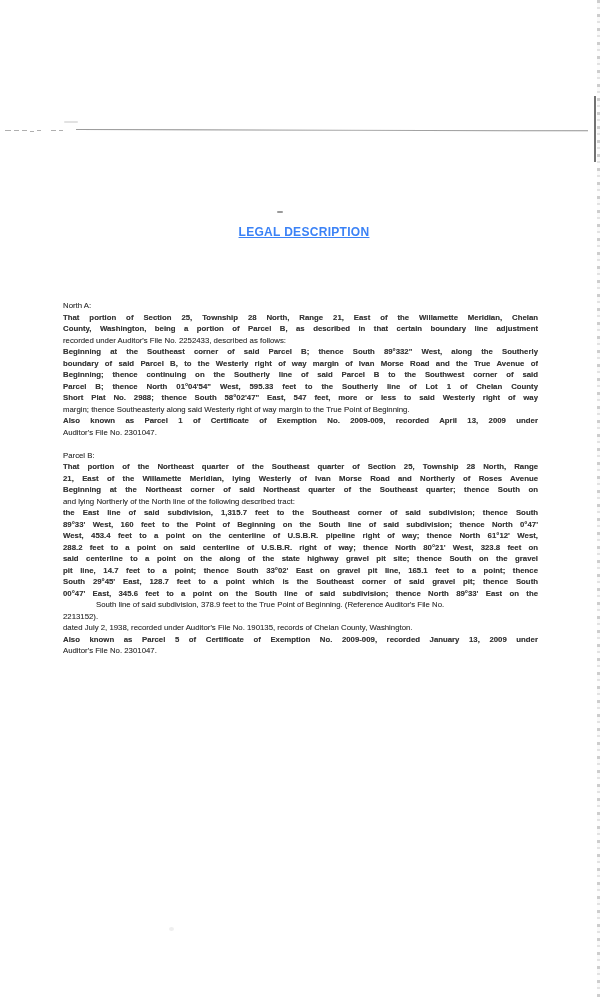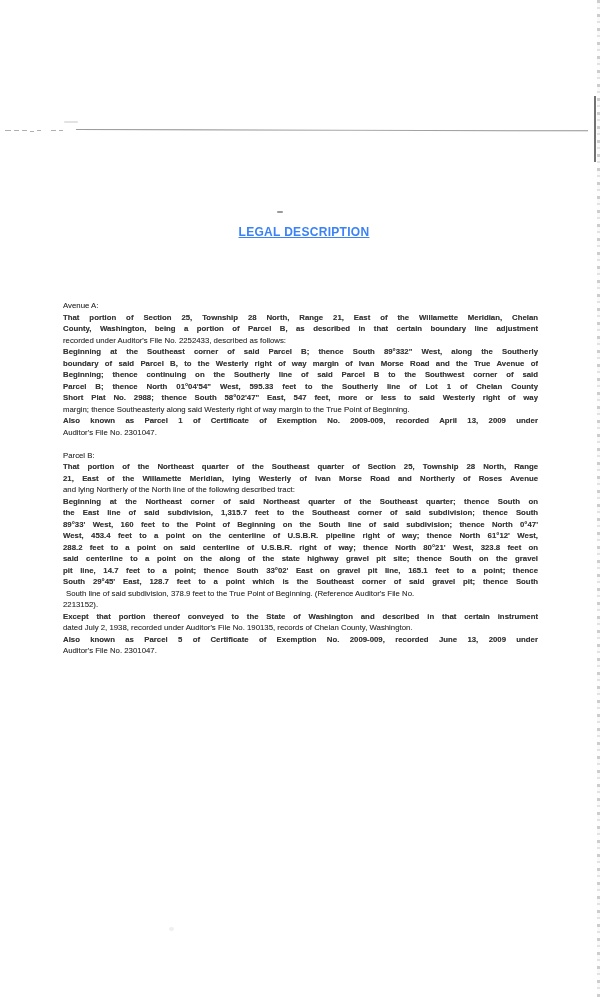--- a/index.html
+++ b/index.html
@@ -82,21 +82,21 @@
     line-height: 11.5px;
     overflow: hidden;
     white-space: normal;
     text-align: left;
   }
   .line.fill {
     text-align: justify;
     text-align-last: justify;
     font-weight: bold;
   }
-  .line.indent { padding-left: 3px; }
+  .line.indent { padding-left: 3px; margin-left: 30px; }
 </style>
 </head>
 <body>
 
 <div class="page">
 
   <div class="artifact crease-dash" style="left:5px;  top:130px; width:6px;"></div>
   <div class="artifact crease-dash" style="left:14px; top:130px; width:5px;"></div>
   <div class="artifact crease-dash" style="left:22px; top:130px; width:5px;"></div>
   <div class="artifact crease-dash" style="left:30px; top:131px; width:4px;"></div>
@@ -110,48 +110,48 @@
 
   <div class="artifact edge-speckle"></div>
   <div class="artifact edge-dark-segment"></div>
 
   <div class="artifact stray-dot"></div>
 
   <h1 class="doc-title">LEGAL DESCRIPTION</h1>
 
   <div class="body-text" id="body-text">
       <div class="para">
-        <div class="line">Avenue A:</div>
+        <div class="line">North A:</div>
         <div class="line fill">That portion of Section 25, Township 28 North, Range 21, East of the Willamette Meridian, Chelan</div>
         <div class="line fill">County, Washington, being a portion of Parcel B, as described in that certain boundary line adjustment</div>
         <div class="line">recorded under Auditor's File No. 2252433, described as follows:</div>
         <div class="line fill">Beginning at the Southeast corner of said Parcel B; thence South 89°332" West, along the Southerly</div>
         <div class="line fill">boundary of said Parcel B, to the Westerly right of way margin of Ivan Morse Road and the True Avenue of</div>
         <div class="line fill">Beginning; thence continuing on the Southerly line of said Parcel B to the Southwest corner of said</div>
         <div class="line fill">Parcel B; thence North 01°04'54" West, 595.33 feet to the Southerly line of Lot 1 of Chelan County</div>
         <div class="line fill">Short Plat No. 2988; thence South 58°02'47" East, 547 feet, more or less to said Westerly right of way</div>
         <div class="line">margin; thence Southeasterly along said Westerly right of way margin to the True Point of Beginning.</div>
         <div class="line fill">Also known as Parcel 1 of Certificate of Exemption No. 2009-009, recorded April 13, 2009 under</div>
         <div class="line">Auditor's File No. 2301047.</div>
       </div>
       <div class="para">
         <div class="line">Parcel B:</div>
         <div class="line fill">That portion of the Northeast quarter of the Southeast quarter of Section 25, Township 28 North, Range</div>
         <div class="line fill">21, East of the Willamette Meridian, lying Westerly of Ivan Morse Road and Northerly of Roses Avenue</div>
+        <div class="line fill">Beginning at the Northeast corner of said Northeast quarter of the Southeast quarter; thence South on</div>
         <div class="line">and lying Northerly of the North line of the following described tract:</div>
-        <div class="line fill">Beginning at the Northeast corner of said Northeast quarter of the Southeast quarter; thence South on</div>
         <div class="line fill">the East line of said subdivision, 1,315.7 feet to the Southeast corner of said subdivision; thence South</div>
         <div class="line fill">89°33' West, 160 feet to the Point of Beginning on the South line of said subdivision; thence North 0°47'</div>
         <div class="line fill">West, 453.4 feet to a point on the centerline of U.S.B.R. pipeline right of way; thence North 61°12' West,</div>
         <div class="line fill">288.2 feet to a point on said centerline of U.S.B.R. right of way; thence North 80°21' West, 323.8 feet on</div>
         <div class="line fill">said centerline to a point on the along of the state highway gravel pit site; thence South on the gravel</div>
         <div class="line fill">pit line, 14.7 feet to a point; thence South 33°02' East on gravel pit line, 165.1 feet to a point; thence</div>
         <div class="line fill">South 29°45' East, 128.7 feet to a point which is the Southeast corner of said gravel pit; thence South</div>
+        <div class="line fill">00°47' East, 345.6 feet to a point on the South line of said subdivision; thence North 89°33' East on the</div>
         <div class="line indent">South line of said subdivision, 378.9 feet to the True Point of Beginning.  (Reference Auditor's File No.</div>
         <div class="line">2213152).</div>
-        <div class="line fill">Except that portion thereof conveyed to the State of Washington and described in that certain instrument</div>
         <div class="line">dated July 2, 1938, recorded under Auditor's File No. 190135, records of Chelan County, Washington.</div>
-        <div class="line fill">Also known as Parcel 5 of Certificate of Exemption No. 2009-009, recorded June 13, 2009 under</div>
+        <div class="line fill">Also known as Parcel 5 of Certificate of Exemption No. 2009-009, recorded January 13, 2009 under</div>
         <div class="line">Auditor's File No. 2301047.</div>
       </div>
     </div>
 
 </div>
 
 </body></html>

